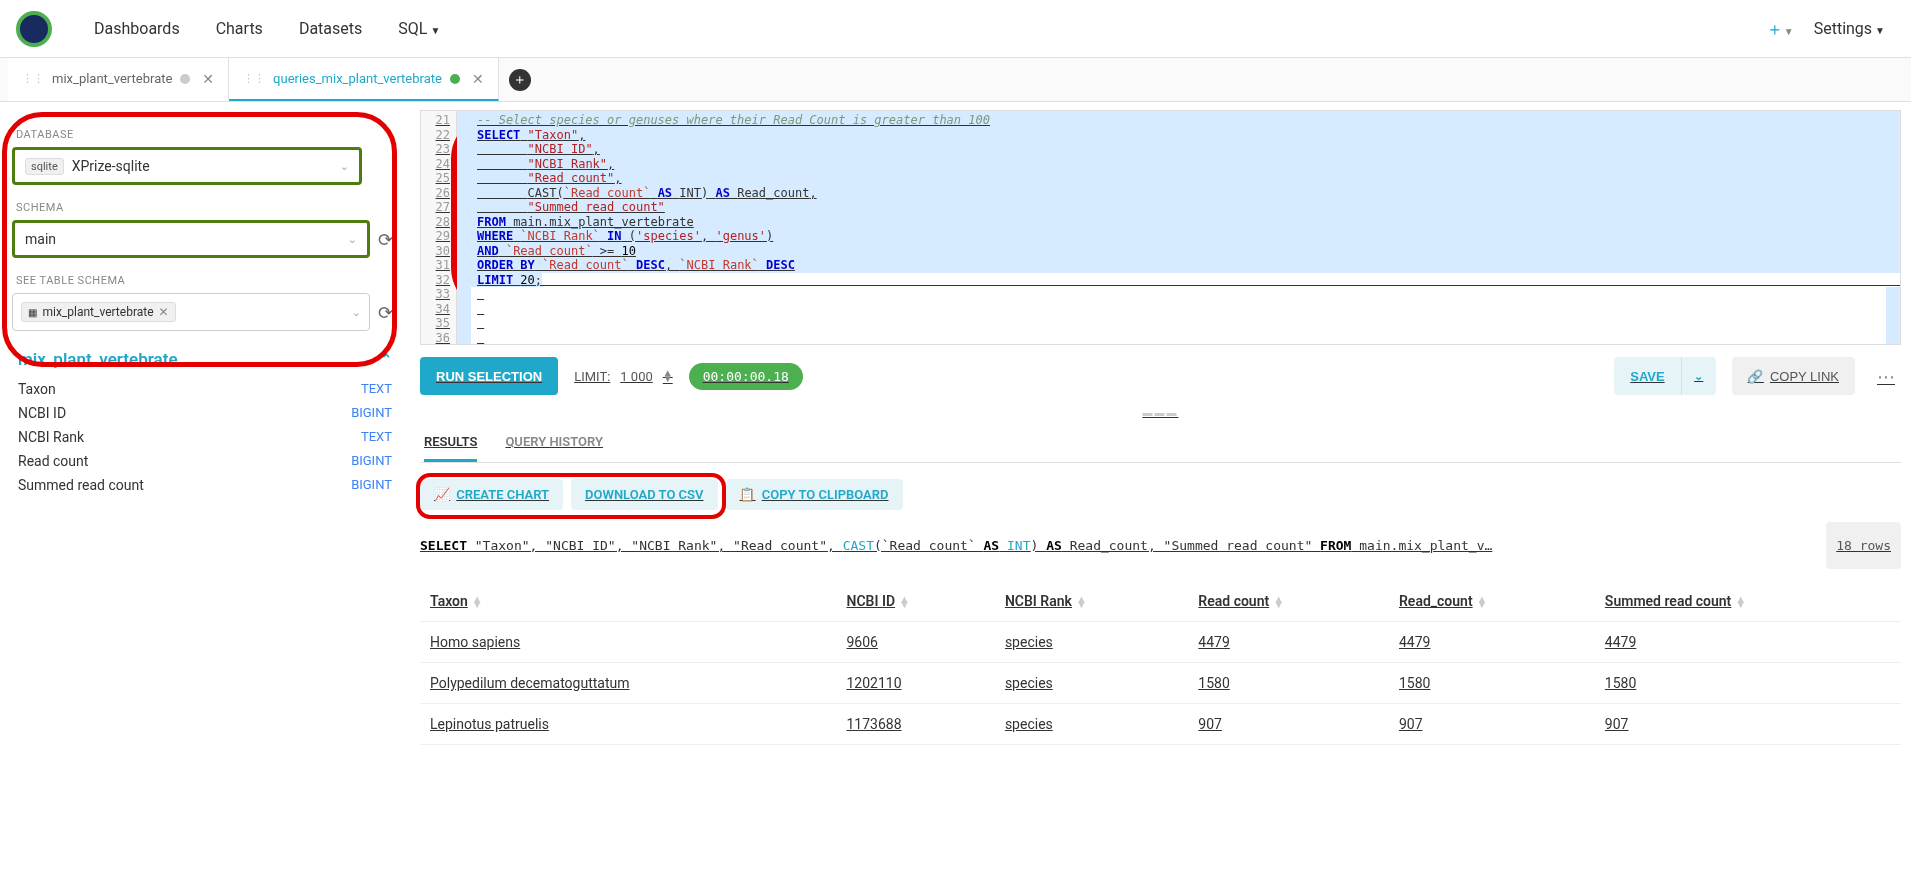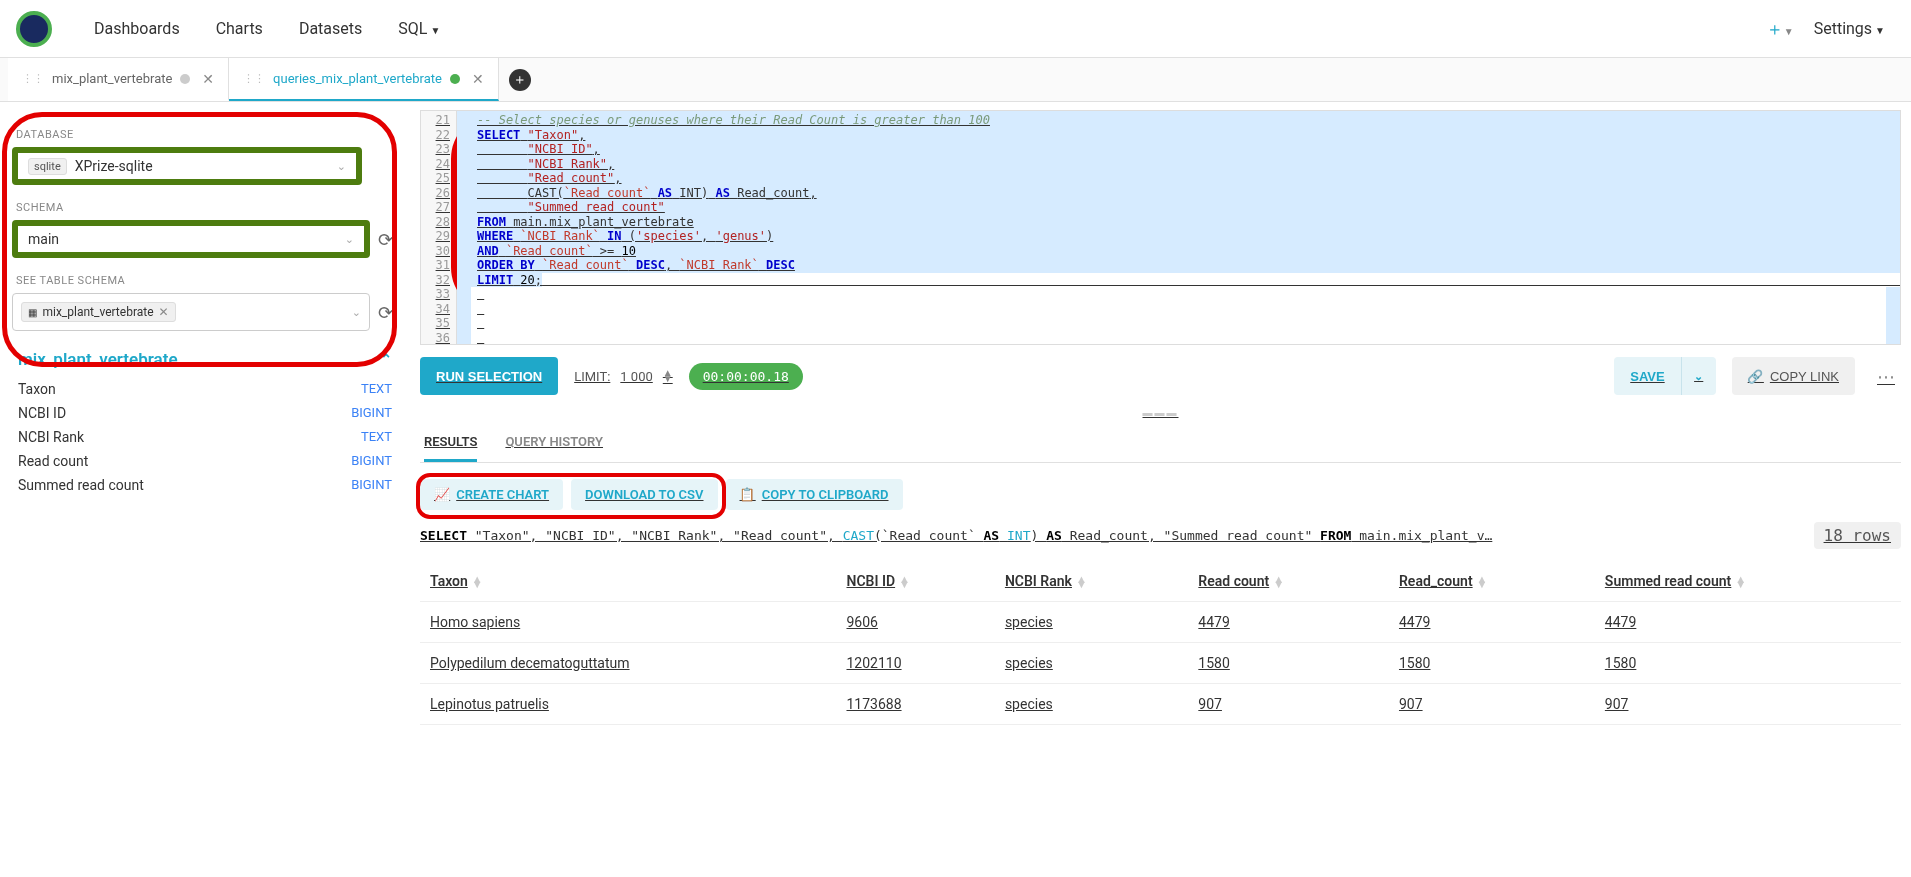--- a/index.html
+++ b/index.html
@@ -25,21 +25,21 @@
 
 .main { display: flex; height: calc(100% - 102px); }
 .sidebar { width: 410px; padding: 20px 12px; overflow-y: auto; position: relative; }
 
 .annot { position:absolute; border: 5px solid #e30000; border-radius: 40px; pointer-events: none; }
 .annot1 { top: 10px; left: 2px; width: 395px; height: 255px; }
 .annot2 { border:6px solid #e30000; border-radius:46px; }
 .annot3 { border:4px solid #e30000; border-radius:14px; }
 
 .side-label { font-size: 11px; letter-spacing: 0.5px; color: #888; margin: 6px 4px 6px 4px; }
-.side-select { position:relative; height: 38px; border: 6px solid #4d7c0f; border-radius: 4px; display: flex; align-items: center; padding: 0 10px; background: #fff; margin: 0 0 16px 0; }
+.side-select { position:relative; height: 38px; border: 3px solid #4d7c0f; border-radius: 4px; display: flex; align-items: center; padding: 0 10px; background: #fff; margin: 0 0 16px 0; }
 .side-select .badge { font-size:11px; background:#f0f0f0; border:1px solid #ddd; border-radius:3px; padding:1px 5px; margin-right:8px; color:#555; }
 .side-select .caret-down { margin-left:auto; color:#aaa; font-size:11px; }
 .schema-row { display:flex; align-items:center; gap:8px; margin-bottom:16px;}
 .schema-row .side-select { flex:1; margin:0; }
 .refresh { width:20px; height:20px; color:#666; cursor:pointer; font-size:18px; }
 
 .table-chip-row { display:flex; align-items:center; gap:8px; }
 .table-chip-row .select-box{ flex:1; height:38px; border:1px solid #ccc; border-radius:4px; display:flex; align-items:center; padding:0 8px;}
 .chip { display:inline-flex; align-items:center; background:#f0f0f0; border:1px solid #ddd; border-radius:3px; padding:2px 6px; font-size:12px; gap:5px; }
 .chip .chip-x { color:#888; cursor:pointer; }
@@ -85,21 +85,21 @@
 .result-tab.active { color:#333; border-bottom:3px solid #1fa8c9; }
 
 .actions-row { display:flex; align-items:center; gap:8px; padding:16px 0 10px 0; position:relative; }
 .action-btn { display:inline-flex; align-items:center; gap:6px; background:#e6f4f8; color:#1fa8c9; font-weight:600; font-size:13px; padding:8px 14px; border-radius:4px; cursor:pointer; }
 .filter-input { flex:0 0 300px; margin-left:12px; height:34px; border:1px solid #ddd; border-radius:4px; padding:0 10px; font-size:13px; color:#888; }
 
 .sql-row { display:flex; align-items:center; gap:10px; padding:2px 0 12px 0; font-family:Menlo,Consolas,monospace; font-size:13px; }
 .sql-text { flex:1; overflow:hidden; text-overflow:ellipsis; white-space:nowrap; color:#333; }
 .sql-text .kw { color:#000; font-weight:bold; }
 .sql-text .fn { color:#1fa8c9; }
-.rows-pill { background:#f0f0f0; color:#555; padding:4px 10px; border-radius:4px; font-size:16px; font-family:inherit; }
+.rows-pill { background:#f0f0f0; color:#555; padding:16px 10px; border-radius:4px; font-size:13px; font-family:inherit; }
 
 .rtable { width:100%; border-collapse:collapse; }
 .rtable th, .rtable td { text-align:left; padding:12px 10px; border-bottom:1px solid #eee; font-size:14px; }
 .rtable th { color:#333; font-weight:600; }
 .sort { color:#ccc; font-size:11px; margin-left:4px; display:inline-flex; flex-direction:column; line-height:5px; vertical-align:middle;}
 </style>
 </head>
 <body>
 
 <div class="topbar">

